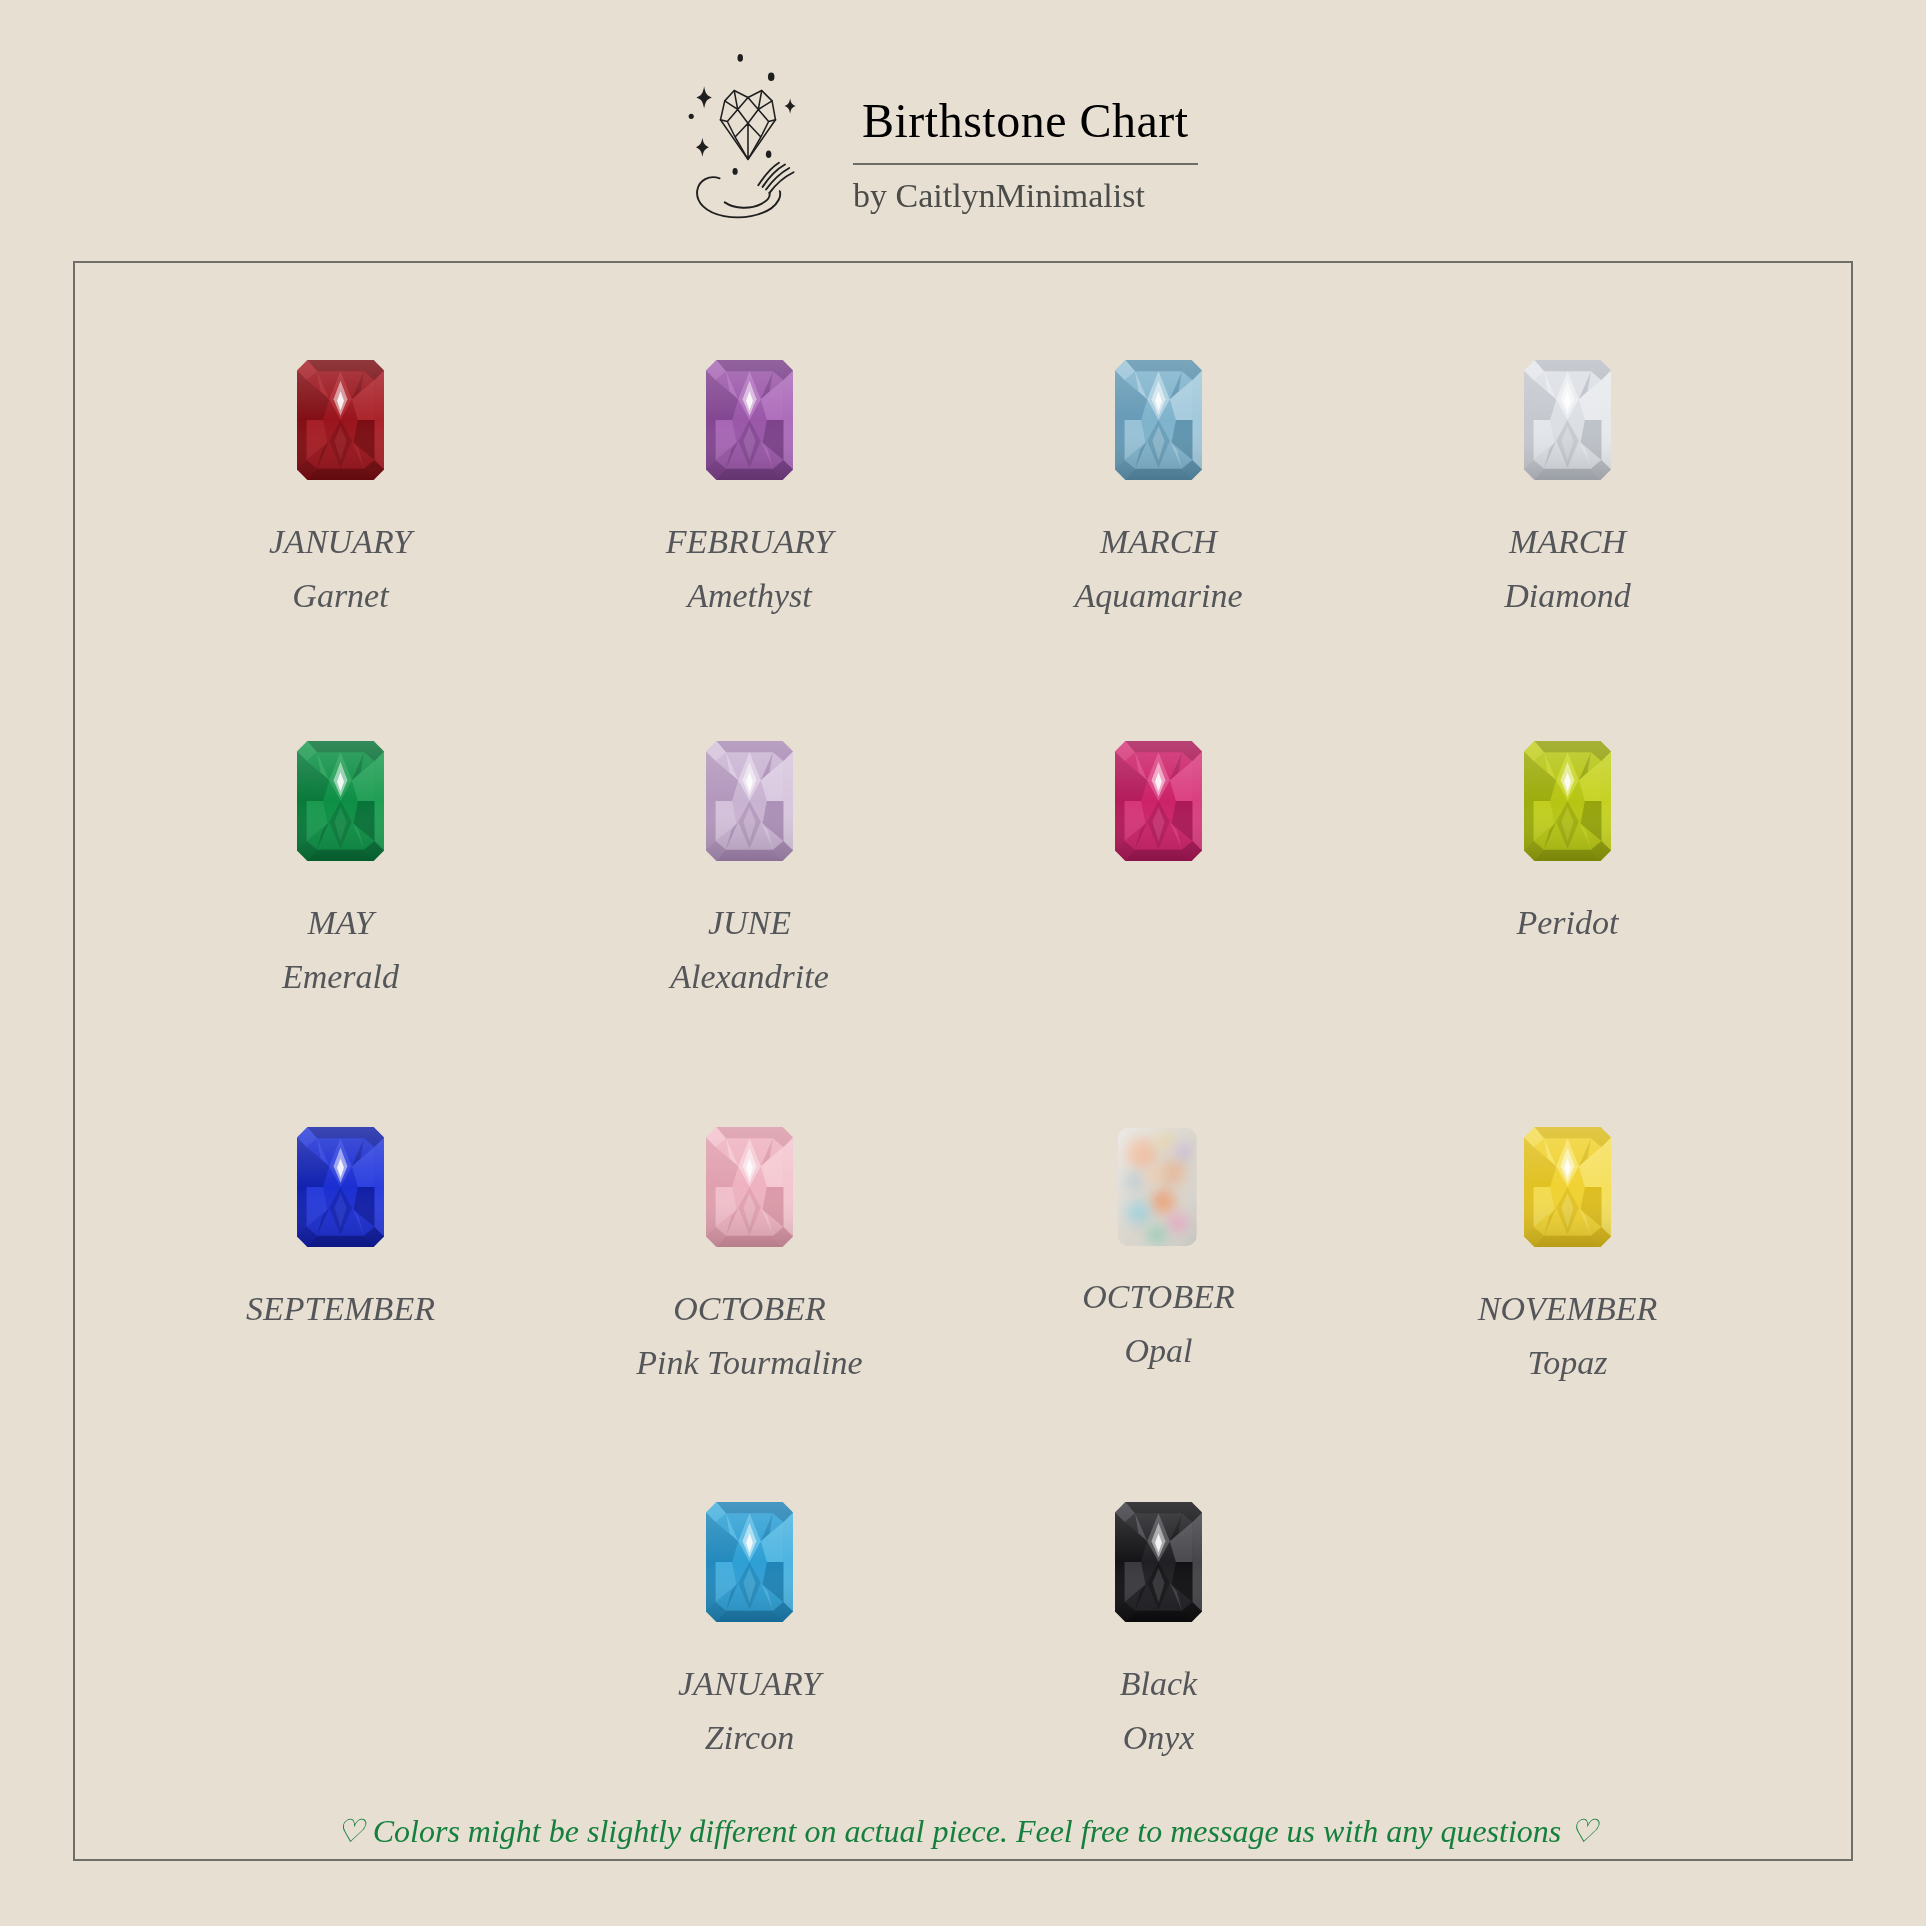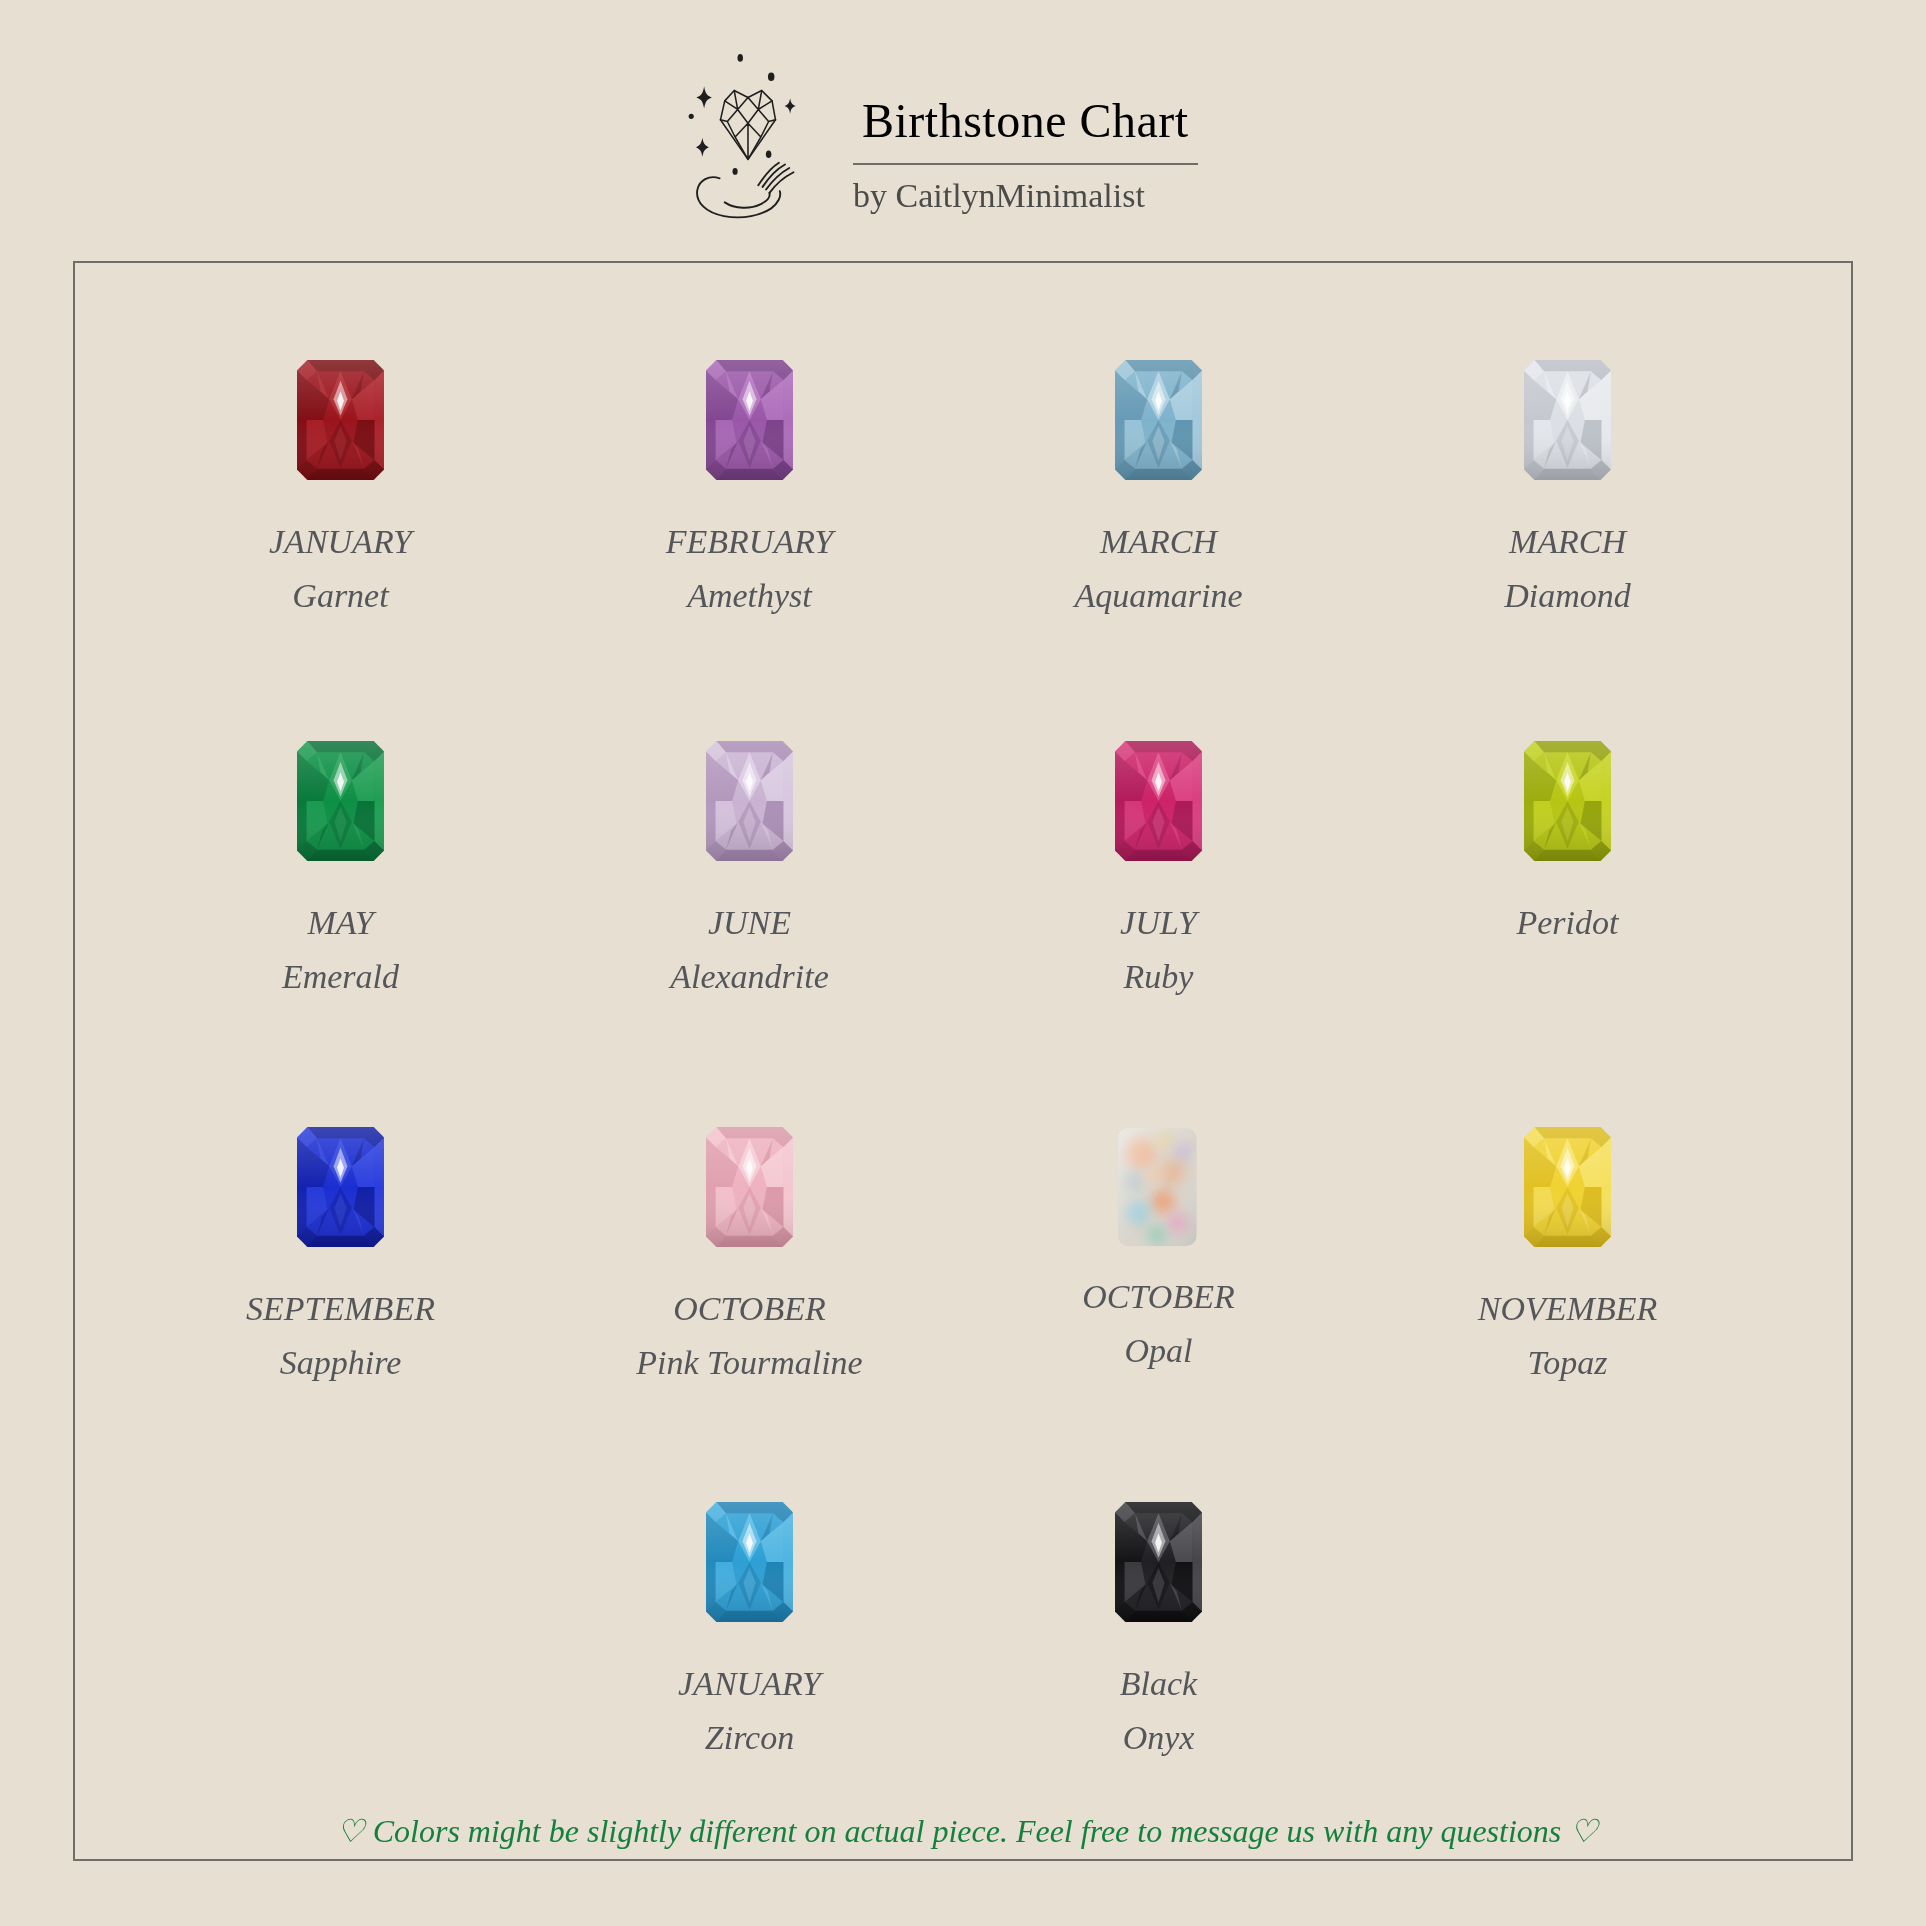--- a/index.html
+++ b/index.html
@@ -355,24 +355,20 @@
               <polygon points="89,23 63,45 70,69 89,69" fill="#ee6ba2" opacity="0.45"></polygon>
               <polygon points="11,69 30,69 35,95 11,115" fill="#ee6ba2" opacity="0.28"></polygon>
               <polygon points="89,69 70,69 65,95 89,115" fill="#860f44" opacity="0.45"></polygon>
               <polygon points="23,13 37,45 27,36" fill="#ee6ba2" opacity="0.4"></polygon>
               <polygon points="77,13 63,45 73,36" fill="#860f44" opacity="0.45"></polygon>
               <polygon points="23,125 37,93 29,103" fill="#860f44" opacity="0.4"></polygon>
               <polygon points="77,125 63,93 71,103" fill="#ee6ba2" opacity="0.35"></polygon>
     <polygon points="12,0 88,0 100,12 100,126 88,138 12,138 0,126 0,12" fill="url(#ov6)"></polygon>
   </svg>
           </div>
-    <figcaption>
-      <div class="stone-month">JULY</div>
-      <div class="stone-name">Ruby</div>
-    </figcaption>
   </figure>
         <figure class="stone-cell" style="grid-area: 2 / 4;">
     <div class="gem">
             <svg viewBox="0 0 100 138">
     <defs>
       <linearGradient id="ov7" x1="0" y1="0" x2="0" y2="1">
         <stop offset="0" stop-color="#ffffff" stop-opacity=".18"></stop>
         <stop offset=".5" stop-color="#ffffff" stop-opacity="0"></stop>
         <stop offset="1" stop-color="#000000" stop-opacity=".14"></stop>
       </linearGradient>
@@ -436,21 +432,20 @@
               <polygon points="89,69 70,69 65,95 89,115" fill="#060e74" opacity="0.45"></polygon>
               <polygon points="23,13 37,45 27,36" fill="#4458ee" opacity="0.4"></polygon>
               <polygon points="77,13 63,45 73,36" fill="#060e74" opacity="0.45"></polygon>
               <polygon points="23,125 37,93 29,103" fill="#060e74" opacity="0.4"></polygon>
               <polygon points="77,125 63,93 71,103" fill="#4458ee" opacity="0.35"></polygon>
     <polygon points="12,0 88,0 100,12 100,126 88,138 12,138 0,126 0,12" fill="url(#ov8)"></polygon>
   </svg>
           </div>
     <figcaption>
       <div class="stone-month">SEPTEMBER</div>
-      <div class="stone-name">Sapphire</div>
     </figcaption>
   </figure>
         <figure class="stone-cell" style="grid-area: 3 / 2;">
     <div class="gem">
             <svg viewBox="0 0 100 138">
     <defs>
       <linearGradient id="ov9" x1="0" y1="0" x2="0" y2="1">
         <stop offset="0" stop-color="#ffffff" stop-opacity=".18"></stop>
         <stop offset=".5" stop-color="#ffffff" stop-opacity="0"></stop>
         <stop offset="1" stop-color="#000000" stop-opacity=".14"></stop>

